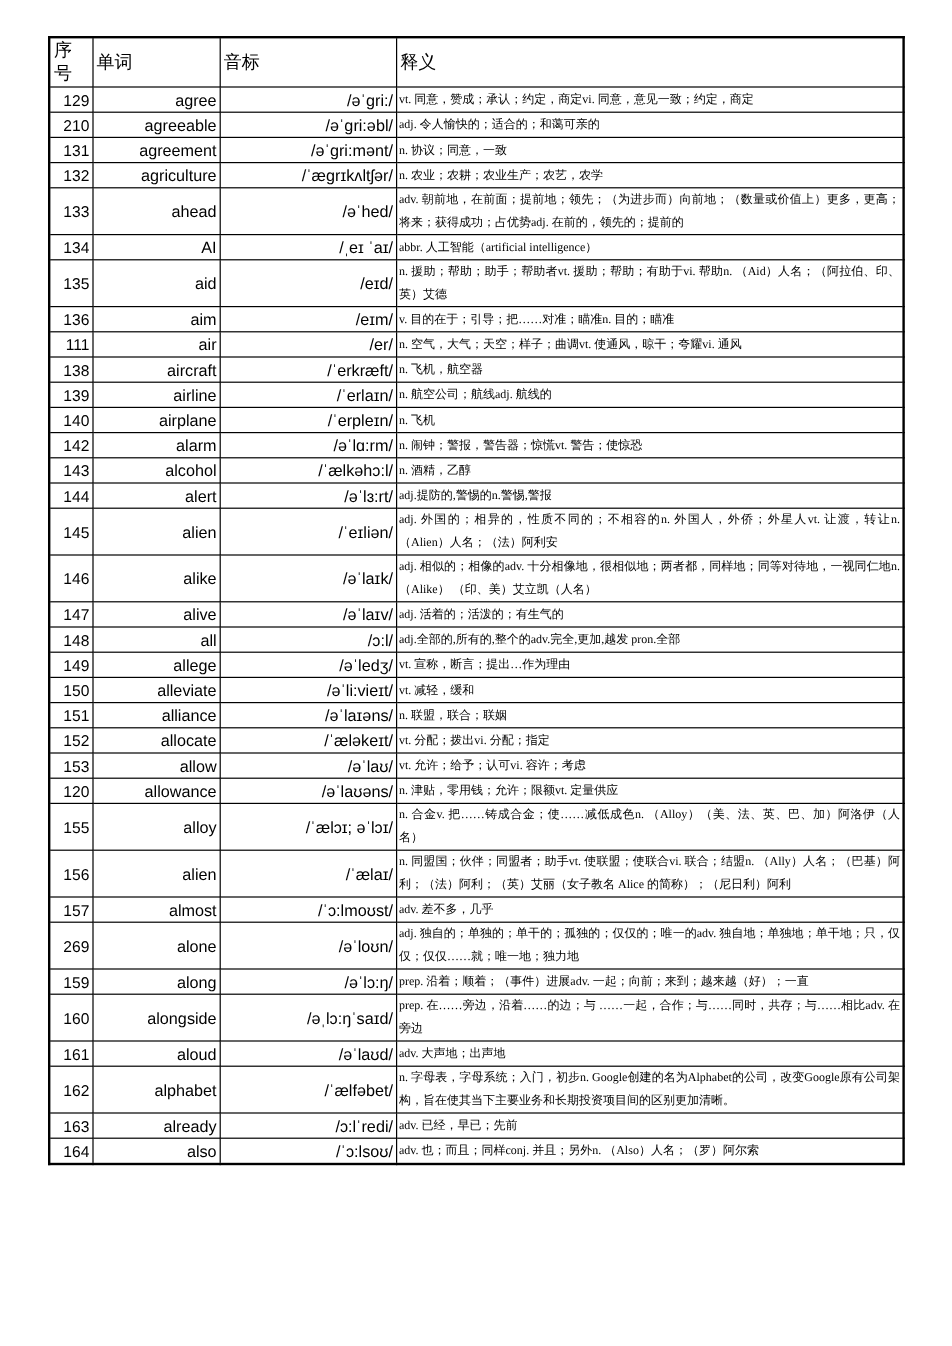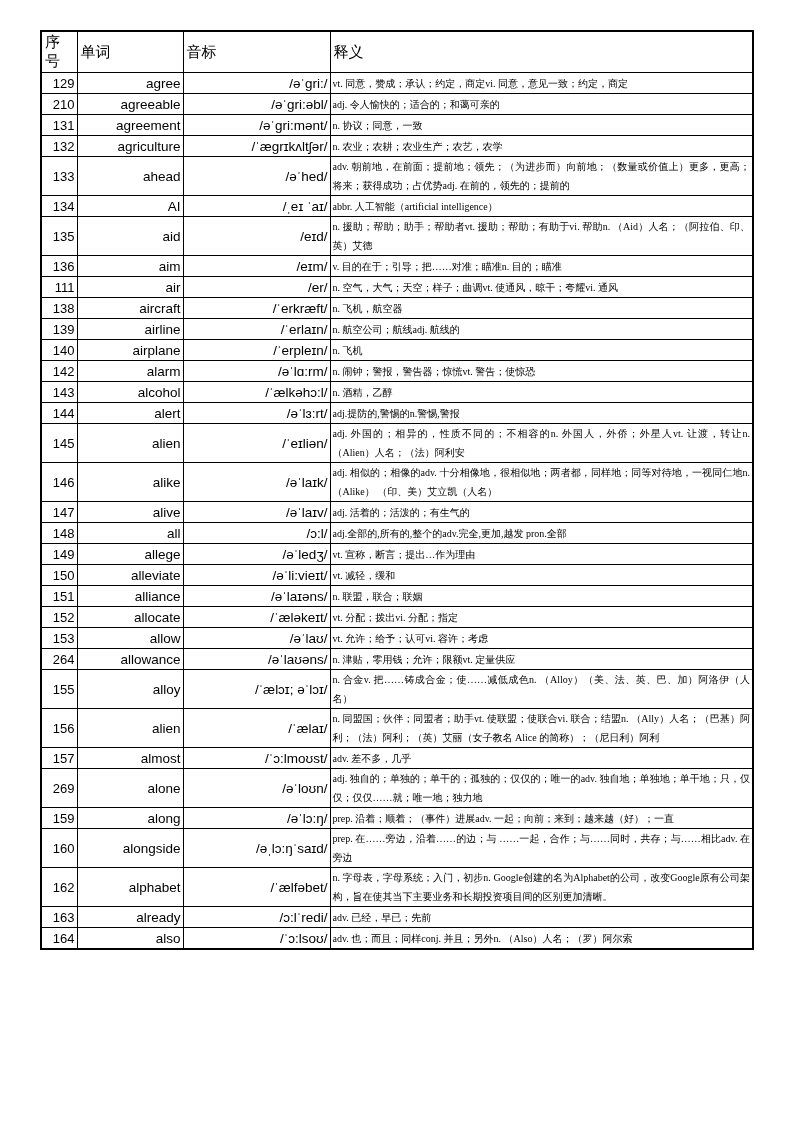--- a/index.html
+++ b/index.html
@@ -252,21 +252,21 @@
   </tr>
 
   <tr>
     <td class="c-no">153</td>
     <td class="c-word">allow</td>
     <td class="c-ipa">/əˈlaʊ/</td>
     <td class="c-def">vt. 允许；给予；认可vi. 容许；考虑</td>
   </tr>
 
   <tr>
-    <td class="c-no">264</td>
+    <td class="c-no">120</td>
     <td class="c-word">allowance</td>
     <td class="c-ipa">/əˈlaʊəns/</td>
     <td class="c-def">n. 津贴，零用钱；允许；限额vt. 定量供应</td>
   </tr>
 
   <tr>
     <td class="c-no">155</td>
     <td class="c-word">alloy</td>
     <td class="c-ipa">/ˈælɔɪ; əˈlɔɪ/</td>
     <td class="c-def">n. 合金v. 把……铸成合金；使……减低成色n. （Alloy）（美、法、英、巴、加）阿洛伊（人名）</td>
@@ -300,20 +300,26 @@
     <td class="c-def">prep. 沿着；顺着；（事件）进展adv. 一起；向前；来到；越来越（好）；一直</td>
   </tr>
 
   <tr>
     <td class="c-no">160</td>
     <td class="c-word">alongside</td>
     <td class="c-ipa">/əˌlɔ:ŋˈsaɪd/</td>
     <td class="c-def">prep. 在……旁边，沿着……的边；与 ……一起，合作；与……同时，共存；与……相比adv. 在旁边</td>
   </tr>
 
+  <tr>
+    <td class="c-no">161</td>
+    <td class="c-word">aloud</td>
+    <td class="c-ipa">/əˈlaʊd/</td>
+    <td class="c-def">adv. 大声地；出声地</td>
+  </tr>
 
   <tr>
     <td class="c-no">162</td>
     <td class="c-word">alphabet</td>
     <td class="c-ipa">/ˈælfəbet/</td>
     <td class="c-def">n. 字母表，字母系统；入门，初步n. Google创建的名为Alphabet的公司，改变Google原有公司架构，旨在使其当下主要业务和长期投资项目间的区别更加清晰。</td>
   </tr>
 
   <tr>
     <td class="c-no">163</td>

